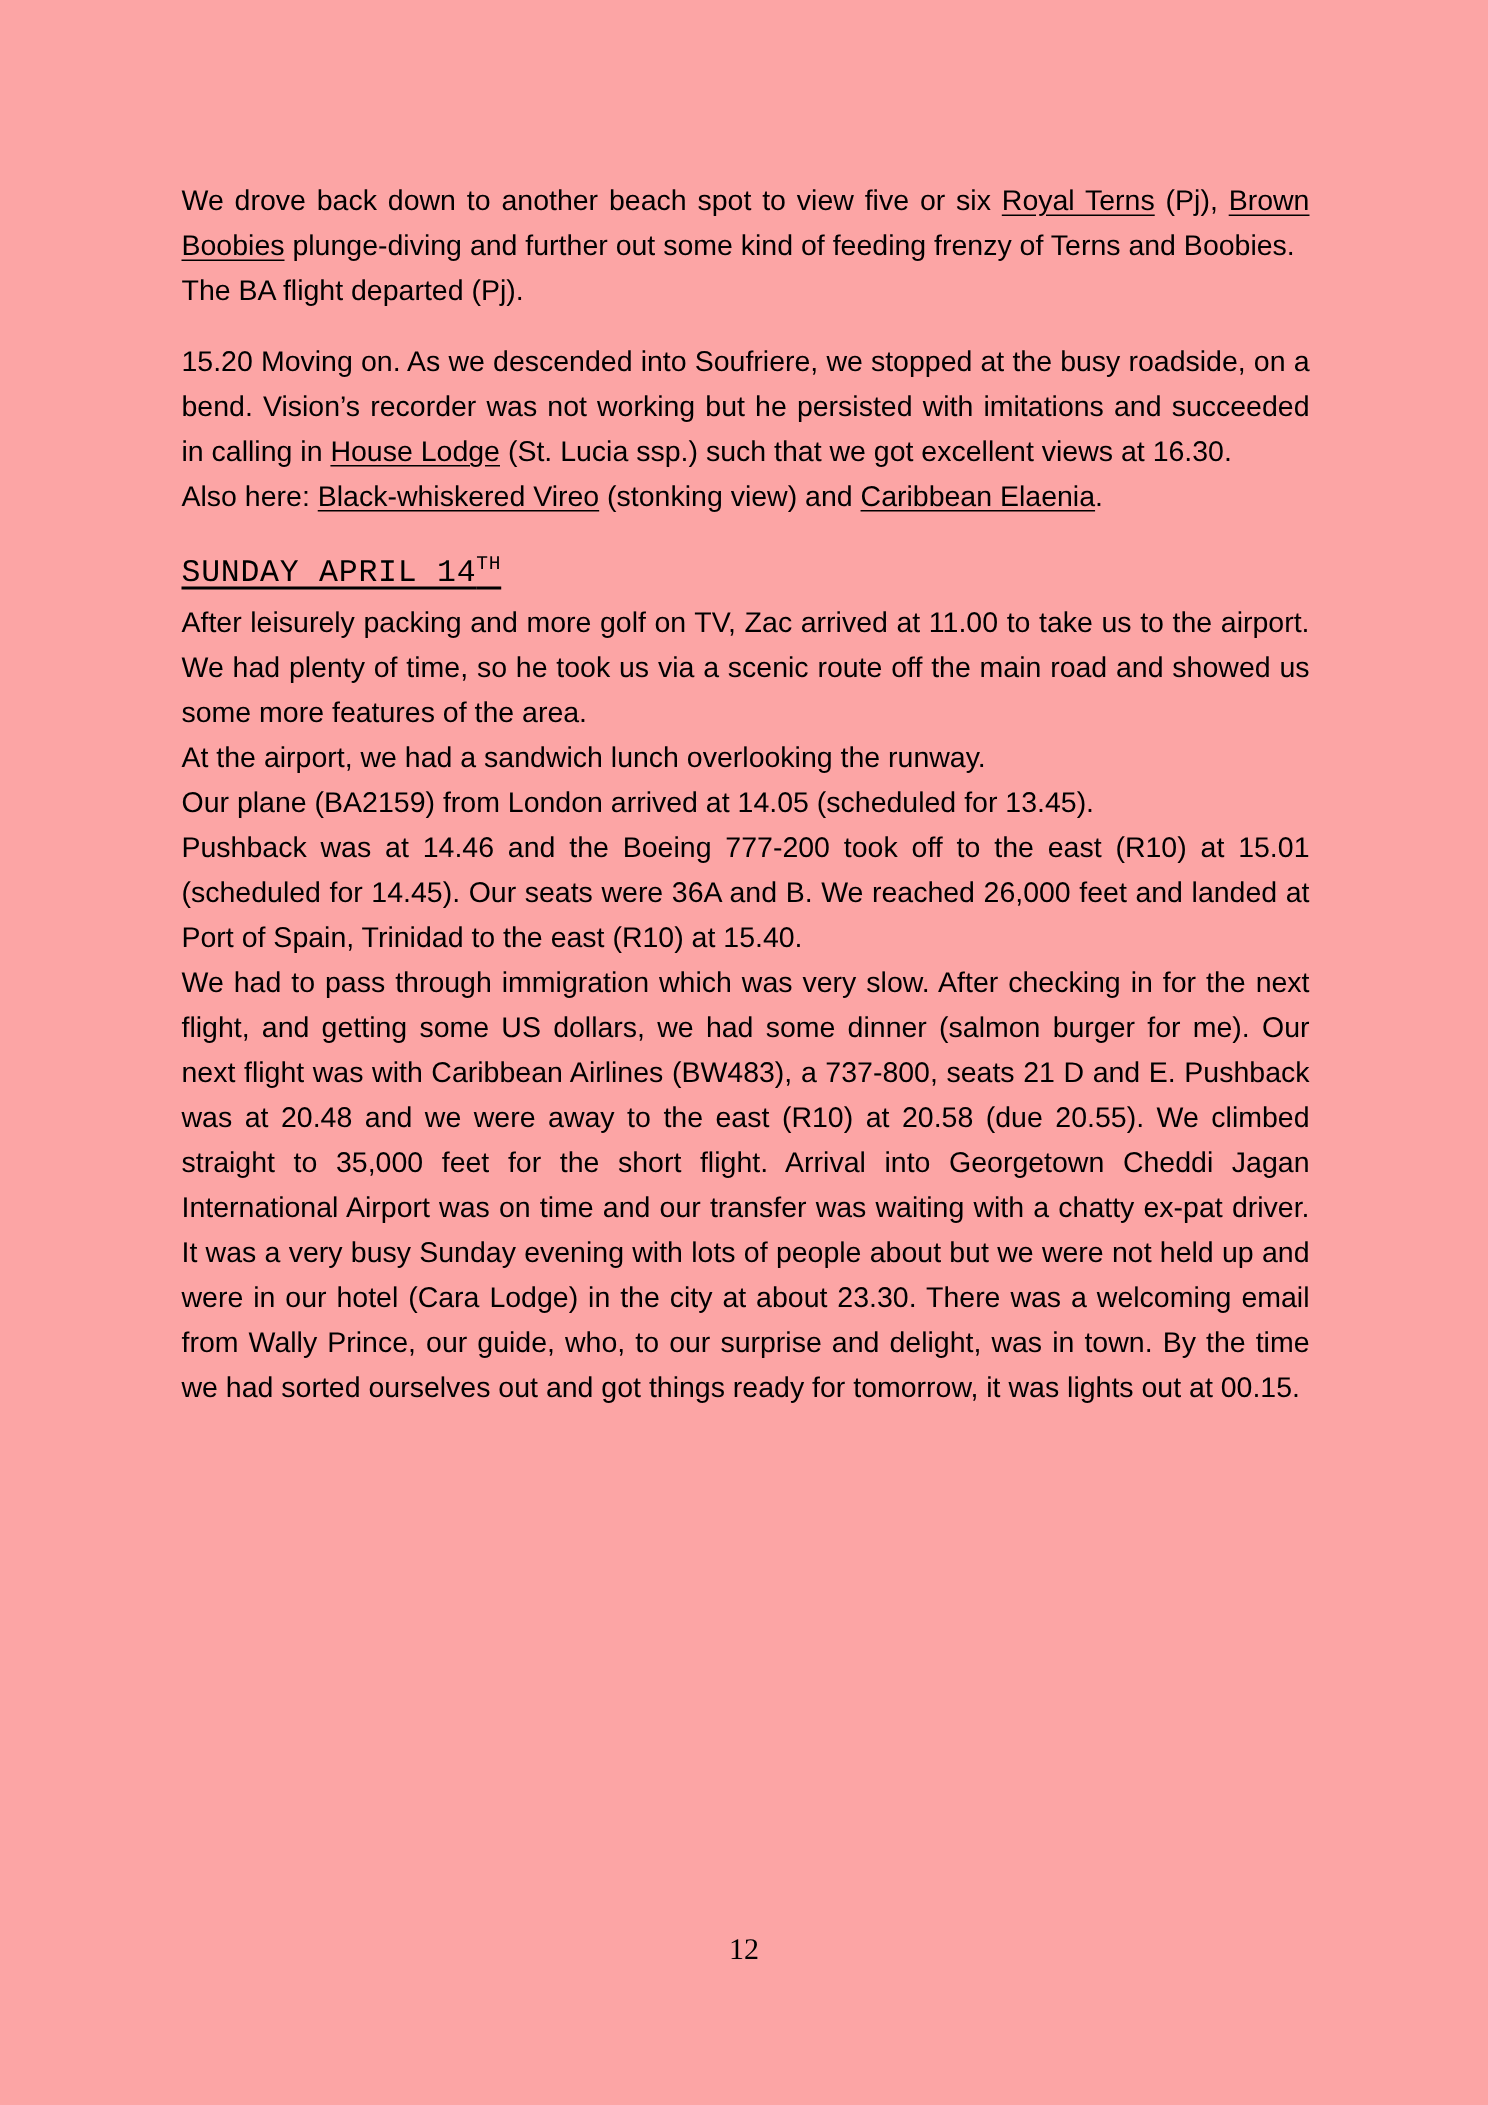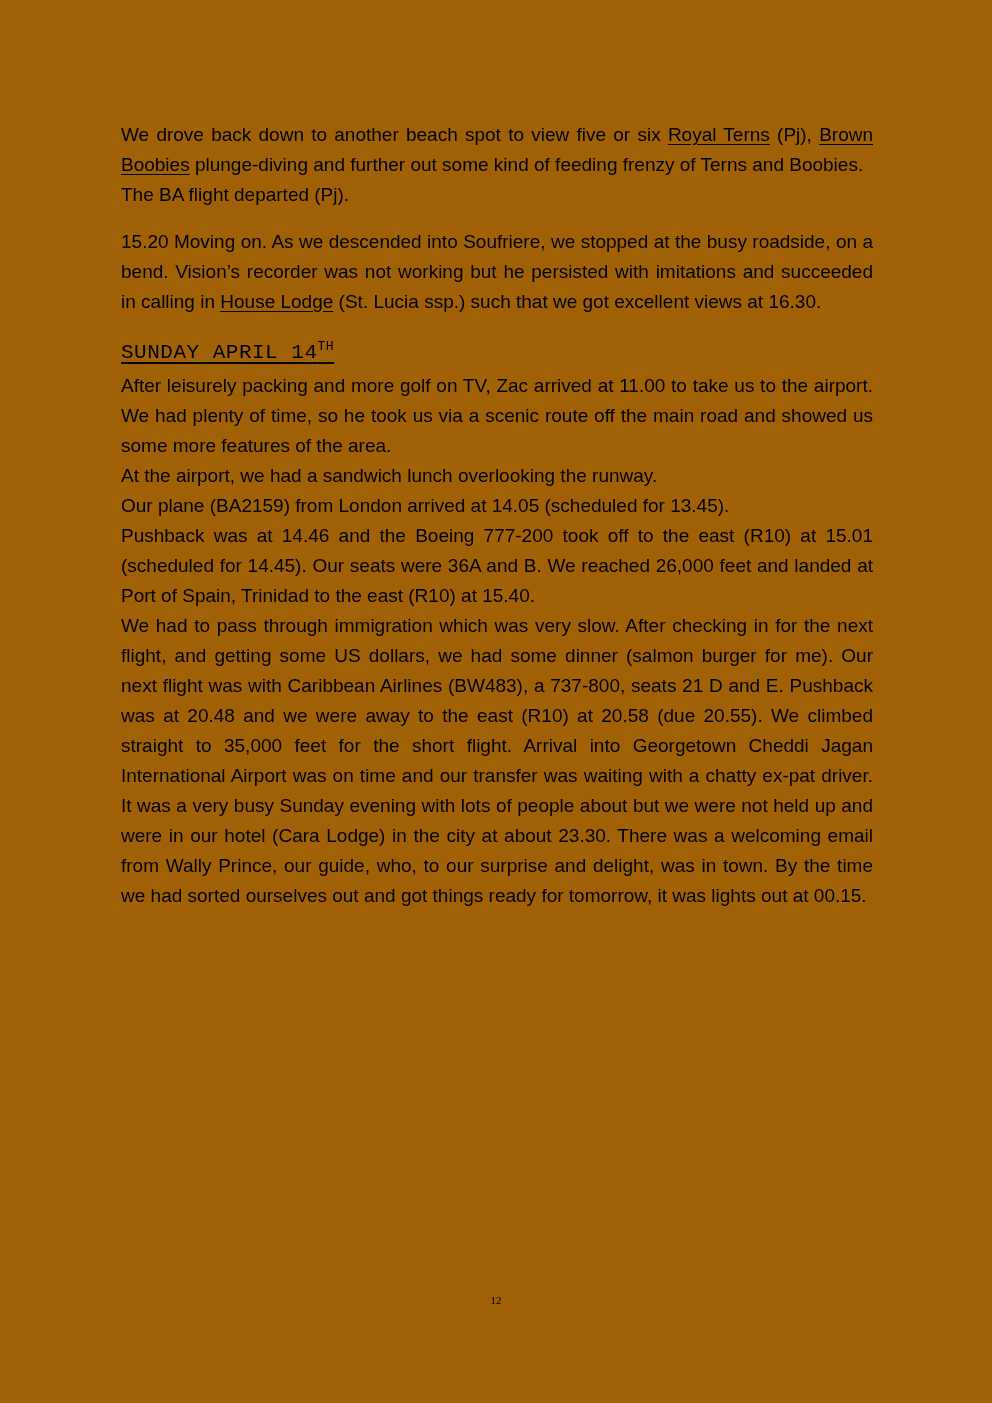--- a/index.html
+++ b/index.html
@@ -4,21 +4,21 @@
 <style>
   html, body {
     margin: 0;
     padding: 0;
     background: #ffffff;
   }
   .page {
     position: relative;
     width: 992px;
     height: 1403px;
-    background: #a16207;
+    background: #fca5a5;
     box-sizing: border-box;
     padding: 120px 119px 0 121px;
     font-family: "Liberation Sans", sans-serif;
     font-size: 19px;
     line-height: 30px;
     color: #000000;
     overflow: hidden;
   }
   p.para {
     margin: 0;
@@ -48,36 +48,37 @@
     line-height: 0;
     vertical-align: super;
   }
   .page-number {
     position: absolute;
     top: 1290px;
     left: 0;
     width: 100%;
     text-align: center;
     font-family: "Liberation Serif", serif;
-    font-size: 11px;
+    font-size: 20px;
     line-height: 20px;
     color: #000000;
   }
 </style>
 </head>
 <body>
 
 <div class="page">
 
   <p class="para"><span>We drove back down to another beach spot to view five or six </span><span class="u">Royal Terns</span><span> (Pj), </span><span class="u">Brown Boobies</span><span> plunge-diving and further out some kind of feeding frenzy of Terns and Boobies.</span></p>
 
   <p class="para">The BA flight departed (Pj).</p>
 
   <p class="para gap"><span>15.20 Moving on. As we descended into Soufriere, we stopped at the busy roadside, on a bend. Vision’s recorder was not working but he persisted with imitations and succeeded in calling in </span><span class="u">House Lodge</span><span> (St. Lucia ssp.) such that we got excellent views at 16.30.</span></p>
 
+  <p class="para"><span>Also here: </span><span class="u">Black-whiskered Vireo</span><span> (stonking view) and </span><span class="u">Caribbean Elaenia</span><span>.</span></p>
 
 
   <h2 class="heading"><span class="hu"><span>SUNDAY APRIL 14</span><sup class="sup">TH</sup></span></h2>
 
 
   <p class="para">After leisurely packing and more golf on TV, Zac arrived at 11.00 to take us to the airport. We had plenty of time, so he took us via a scenic route off the main road and showed us some more features of the area.</p>
 
   <p class="para">At the airport, we had a sandwich lunch overlooking the runway.</p>
 
   <p class="para">Our plane (BA2159) from London arrived at 14.05 (scheduled for 13.45).</p>

